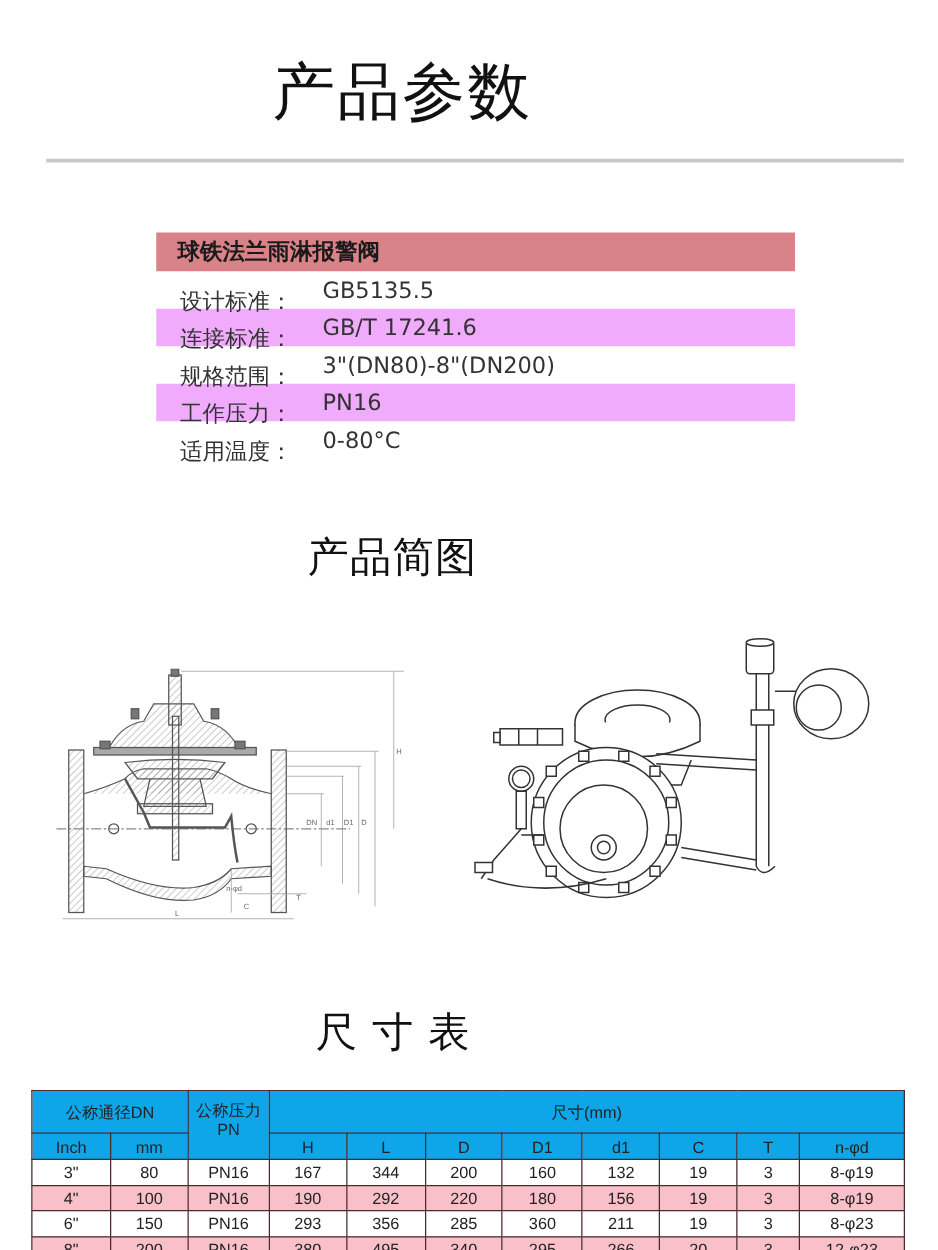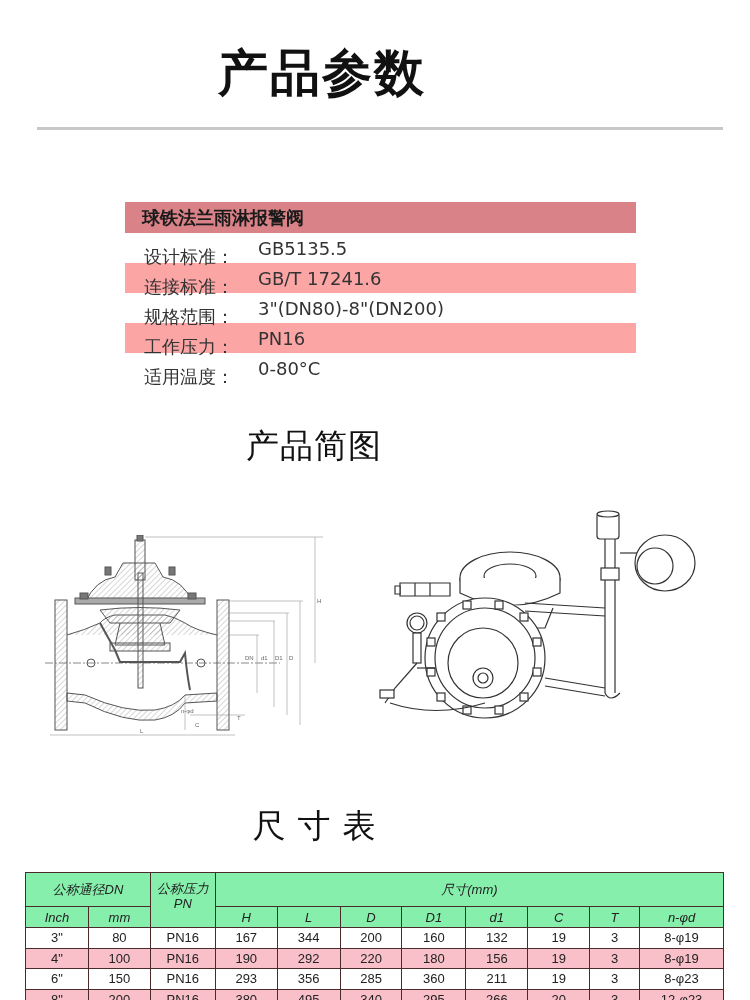--- a/index.html
+++ b/index.html
@@ -1,33 +1,33 @@
 <!DOCTYPE html>
 <html><head>
 <meta charset="utf-8">
 <style>
   * { box-sizing: border-box; margin: 0; padding: 0; }
   html, body { width: 750px; height: 1000px; background: #ffffff; overflow: hidden; }
   body { position: relative; font-family: "DejaVu Sans", "Liberation Sans", sans-serif; color: #222; }
 
   .page-title {
     position: absolute; left: 0; top: 40px; width: 644px; text-align: center;
-    font-size: 50px; font-weight: bold; letter-spacing: 2px; color: #111;
+    font-size: 50px; font-weight: normal; letter-spacing: 2px; color: #111;
   }
   .title-rule {
     position: absolute; left: 37px; top: 127px; width: 686px; height: 3px; background: #c8c8c8;
   }
 
-  .spec-table { position: absolute; left: 125px; top: 202px; width: 511px; }
+  .spec-table { position: absolute; left: 125px; top: 186px; width: 511px; }
   .spec-header {
     height: 31px; background: #d98287; color: #1a1a1a;
     font-size: 18px; line-height: 31px; padding-left: 17px; font-weight: bold;
   }
   .spec-row { height: 30px; display: flex; align-items: center; font-size: 18px; color: #333; }
-  .spec-row.pink { background: #fca5a5; }
+  .spec-row.pink { background: #f0abfc; }
   .spec-label { width: 133px; padding-left: 19px; white-space: nowrap; margin-top: 17px; }
   .spec-value { flex: 1; white-space: nowrap; }
 
   .section-title {
     position: absolute; left: 0; width: 628px; text-align: center;
     font-size: 33px; color: #111;
   }
   .section-title.diagram { top: 424px; letter-spacing: 1px; }
   .section-title.dims { top: 789px; letter-spacing: 12px; text-indent: 12px; margin-top: 15px; }
 
@@ -35,21 +35,21 @@
   .drawing svg { display: block; }
 
   .dim-table {
     position: absolute; left: 25px; top: 872px; width: 699px;
     border-collapse: collapse; font-family: "Liberation Sans", sans-serif;
     font-size: 13px; color: #222;
   }
   .dim-table td, .dim-table th {
     border: 1px solid #4a2a2a; text-align: center; font-weight: normal; padding: 0; white-space: nowrap;
   }
-  .dim-table thead th { background: #86efac; color: #222; font-style: italic; }
+  .dim-table thead th { background: #0ea5e9; color: #222; }
   .dim-table tr.h1 th { height: 34px; }
   .dim-table tr.h2 th { height: 21px; }
   .dim-table tbody td { height: 20.5px; }
   .dim-table tbody tr.pink td { background: #f9c0c9; }
   .dim-table tbody tr.white td { background: #ffffff; }
   .pn-head { line-height: 15px; vertical-align: top; padding-top: 8px !important; }
 </style>
 </head>
 <body>
 

